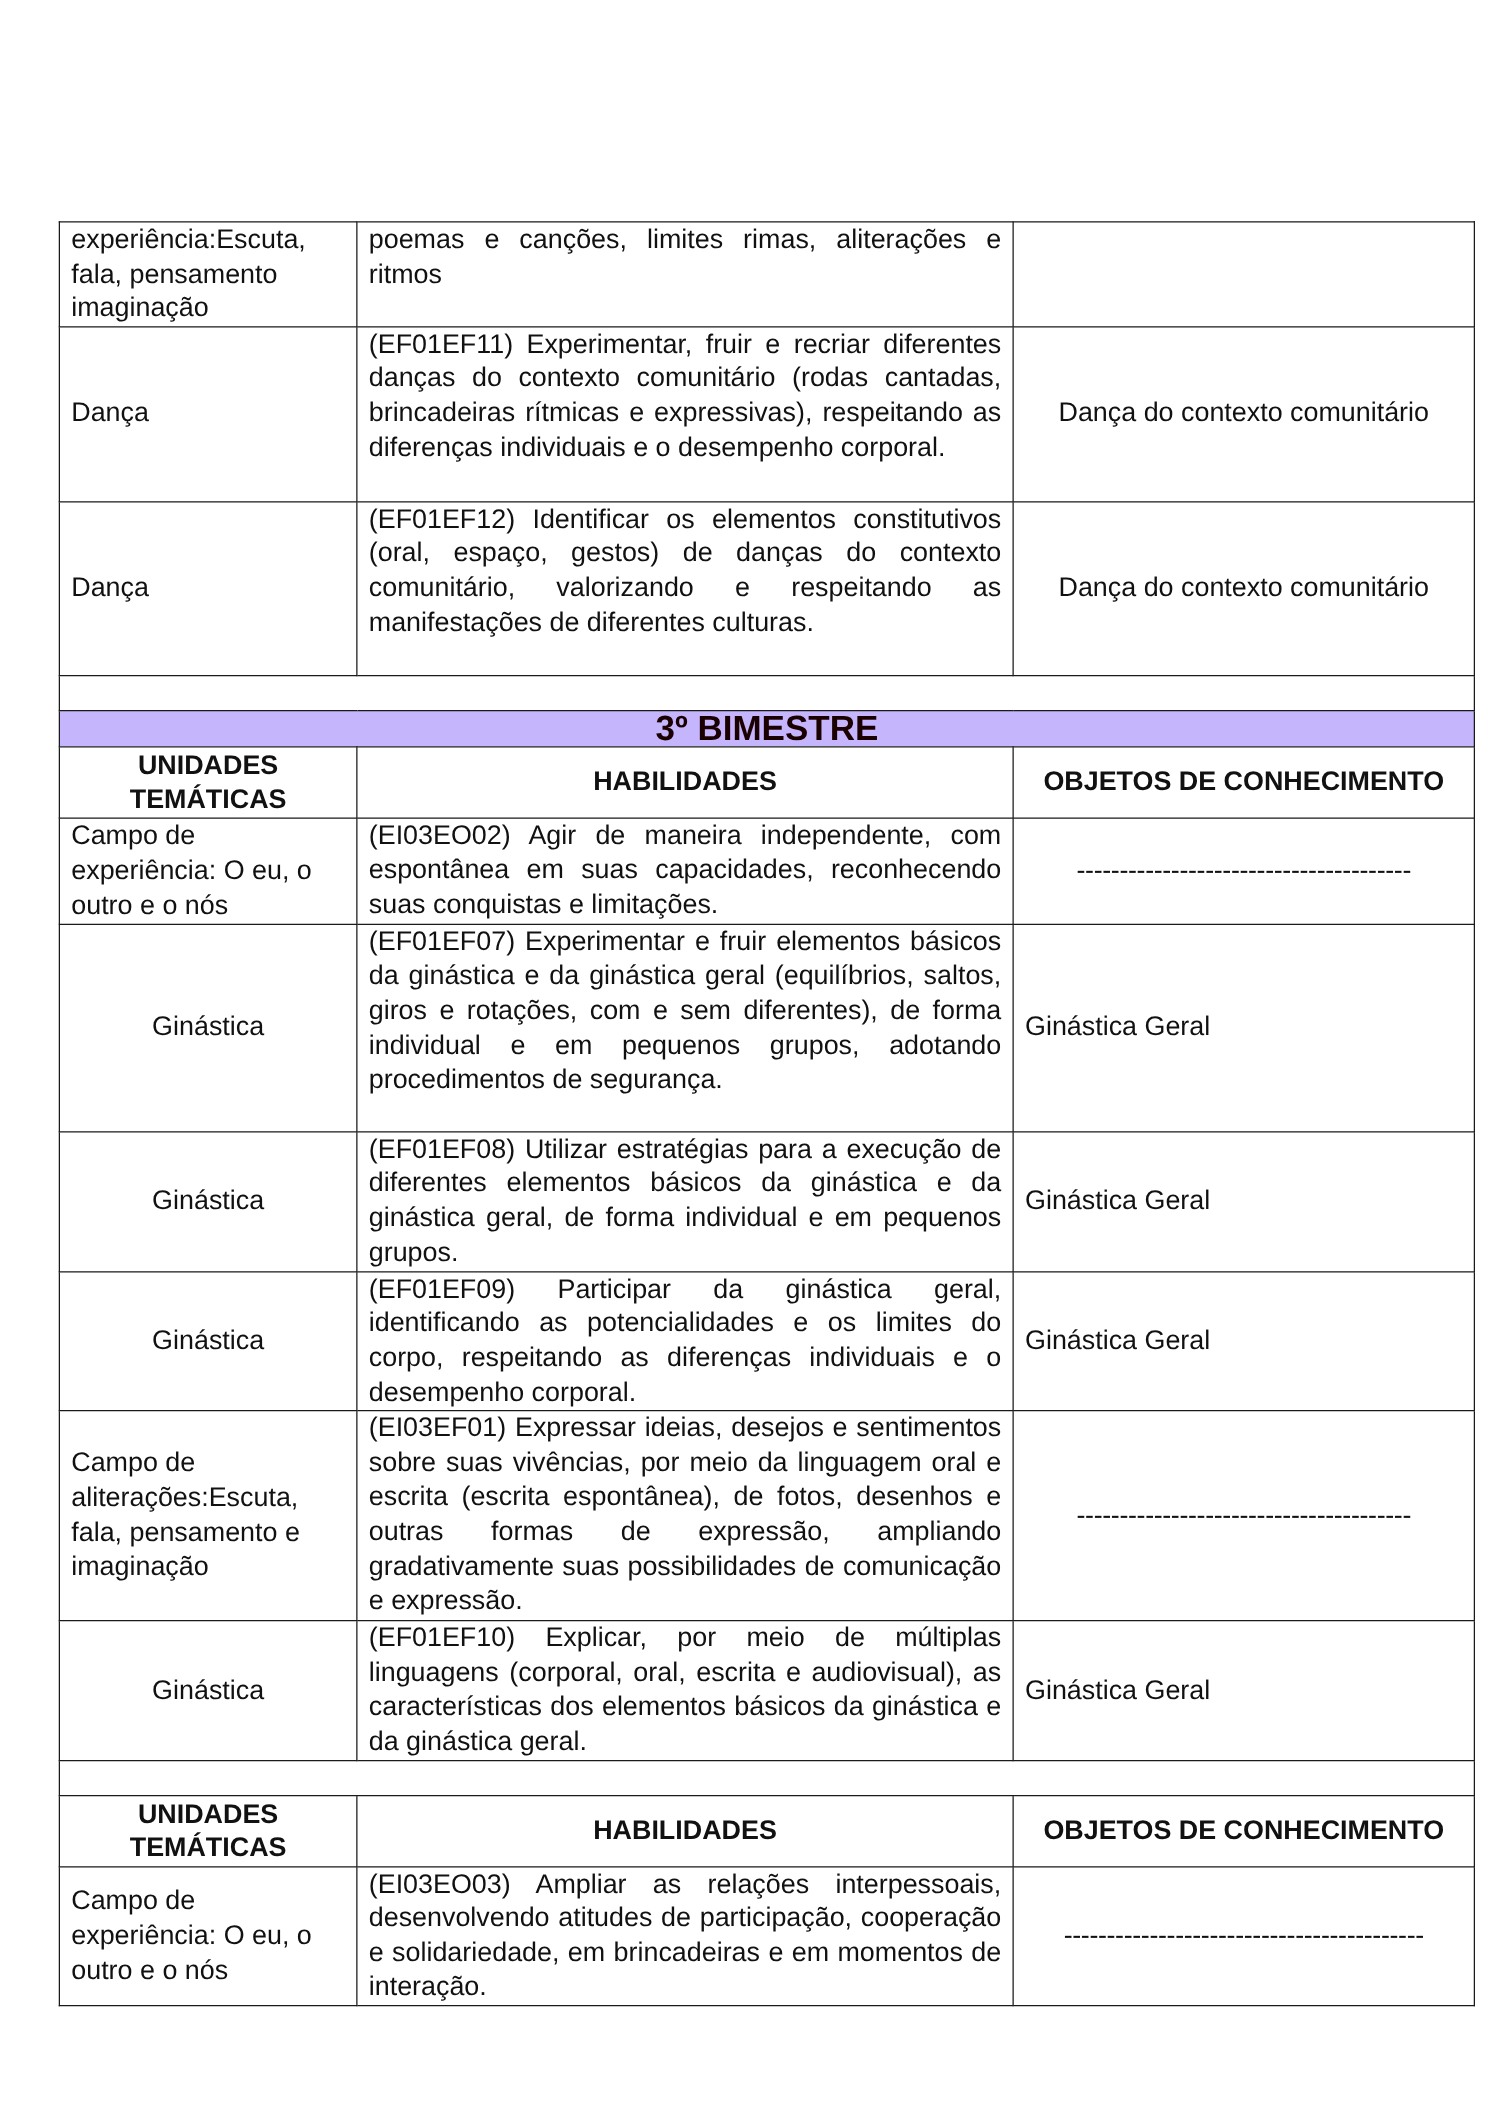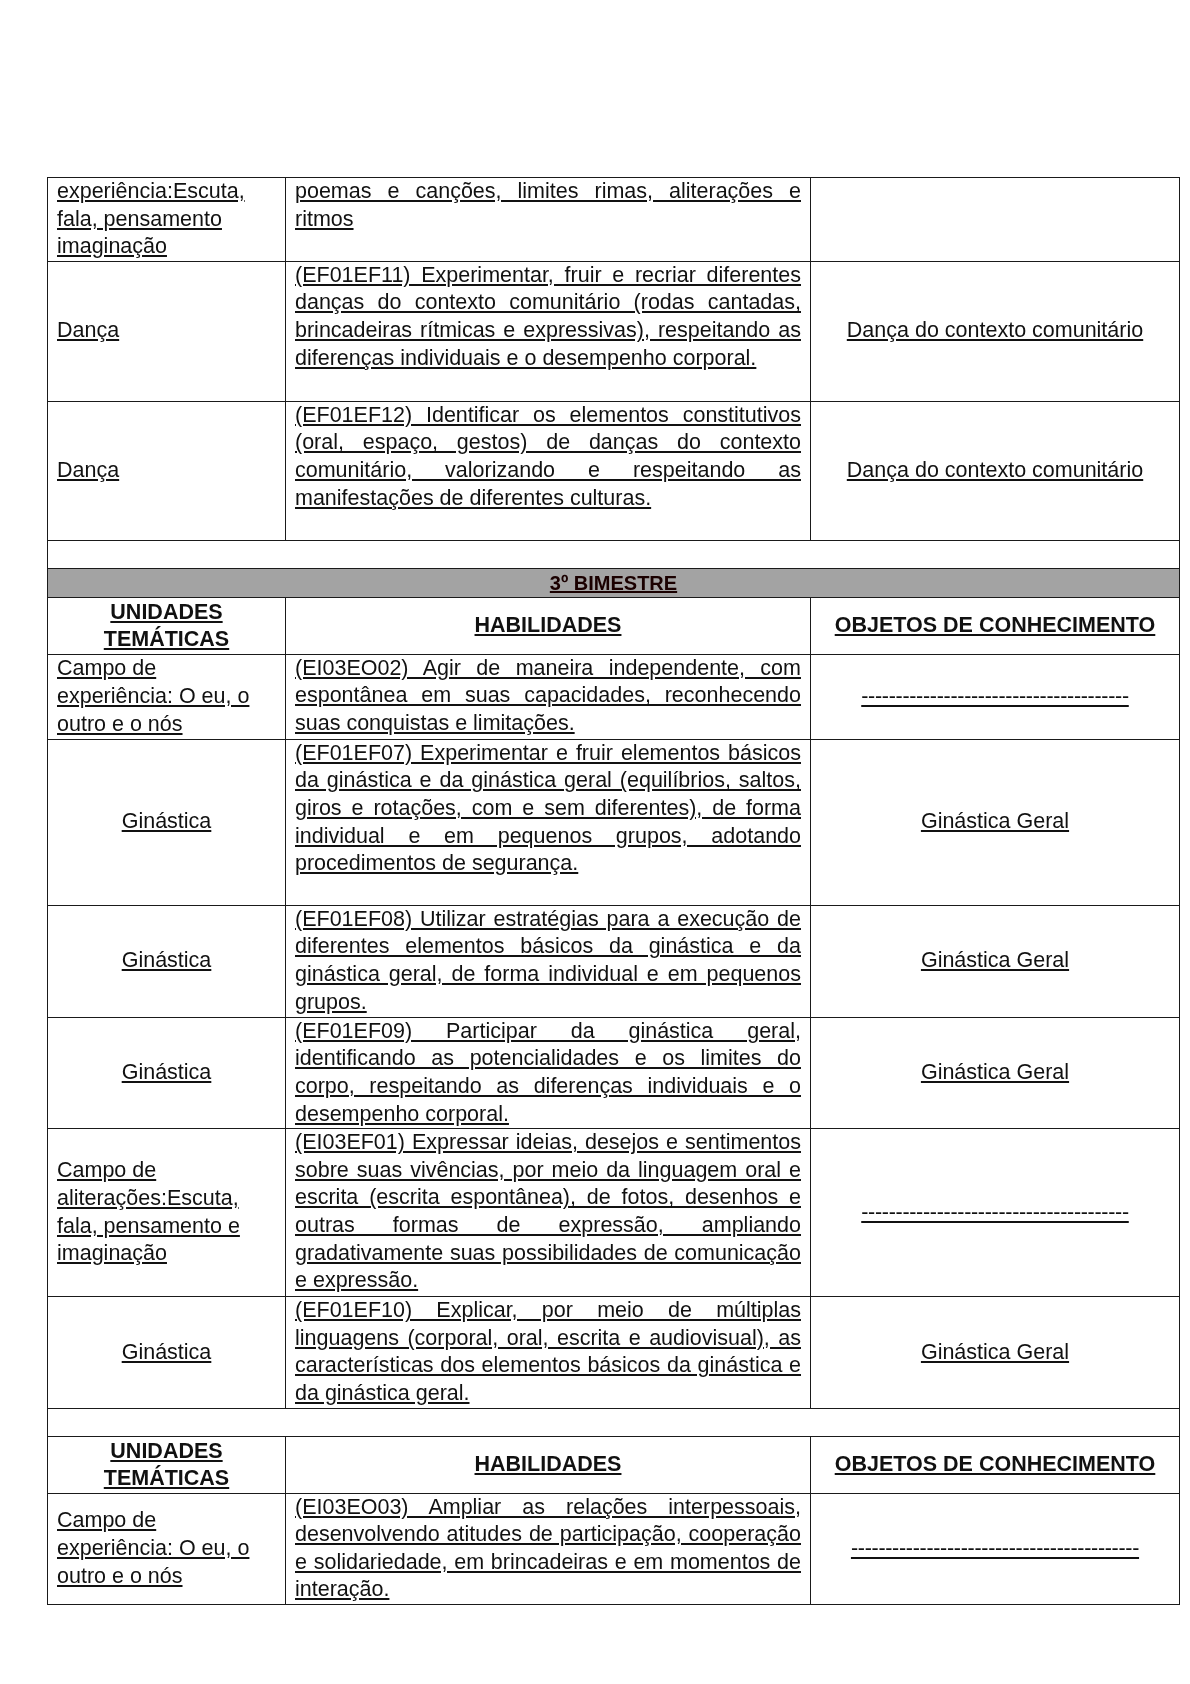--- a/index.html
+++ b/index.html
@@ -6,35 +6,34 @@
   body { width: 1190px; height: 1684px; position: relative; overflow: hidden;
          font-family: "Liberation Sans", sans-serif; color: #111; }
   table.curriculum {
     position: absolute; left: 47px; top: 177px; width: 1132px;
     border-collapse: collapse; table-layout: fixed;
     font-size: 21.5px; line-height: 27.6px;
   }
   table.curriculum td {
     border: 1.6px solid #1a1a1a; vertical-align: middle; padding: 0 9px;
     overflow: hidden;
-    text-decoration: underline;
   }
   col.c1 { width: 238px; }
   col.c2 { width: 525px; }
   col.c3 { width: 369px; }
   td.unit-left { text-align: left; }
   td.unit-center { text-align: center; margin-top: 20px; }
   td.skill { text-align: justify; text-align-last: left; vertical-align: top; padding-top: 1px; }
   td.obj { text-align: center; margin-top: 29px; }
-  td.obj-center { text-align: center; }
+  td.obj-center { text-align: left; }
   td.dash { text-align: center; letter-spacing: -0.3px; white-space: nowrap; }
   td.spacer { height: 27px; }
   td.bimestre {
-    background: #a3a3a3; text-align: center; font-weight: bold;
-    height: 28px; line-height: 28px; font-size: 20px; color: #1a0000;
+    background: #c4b5fd; text-align: center; font-weight: bold;
+    height: 28px; line-height: 28px; font-size: 28px; color: #1a0000;
   }
   td.hdr { text-align: center; font-weight: bold; line-height: 27px; }
   tr.r-cont td { height: 82px; vertical-align: top; padding-top: 0; }
   tr.r-danca1 td { height: 139px; }
   tr.r-danca2 td { height: 138px; }
   tr.r-hdr td { height: 56px; }
   tr.r-eo02 td { height: 84px; }
   tr.r-ef07 td { height: 165px; }
   tr.r-ef08 td { height: 111px; }
   tr.r-ef09 td { height: 110px; }

